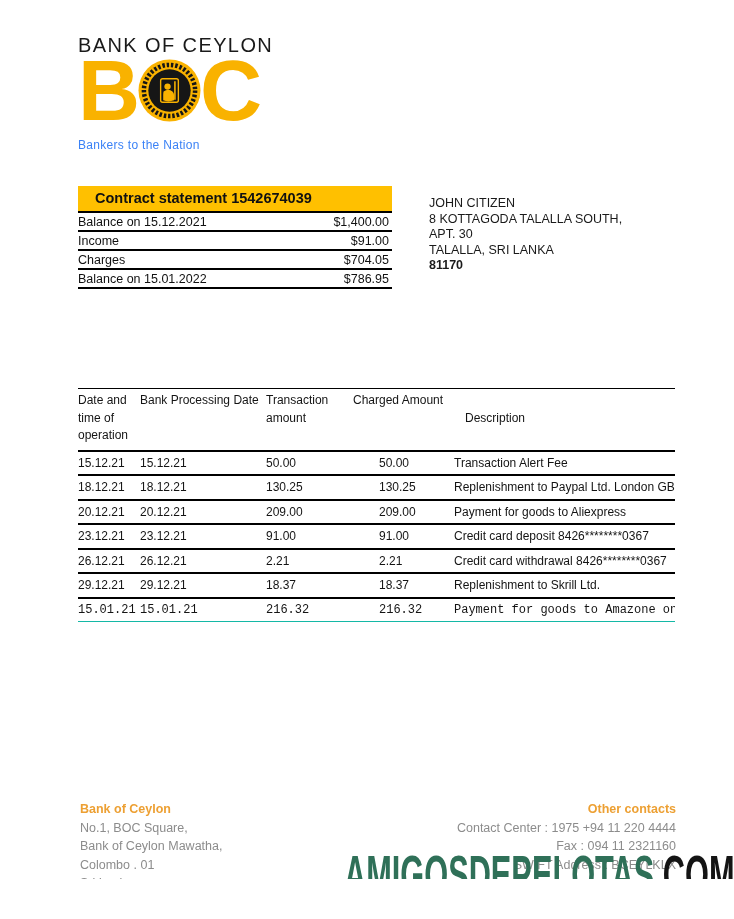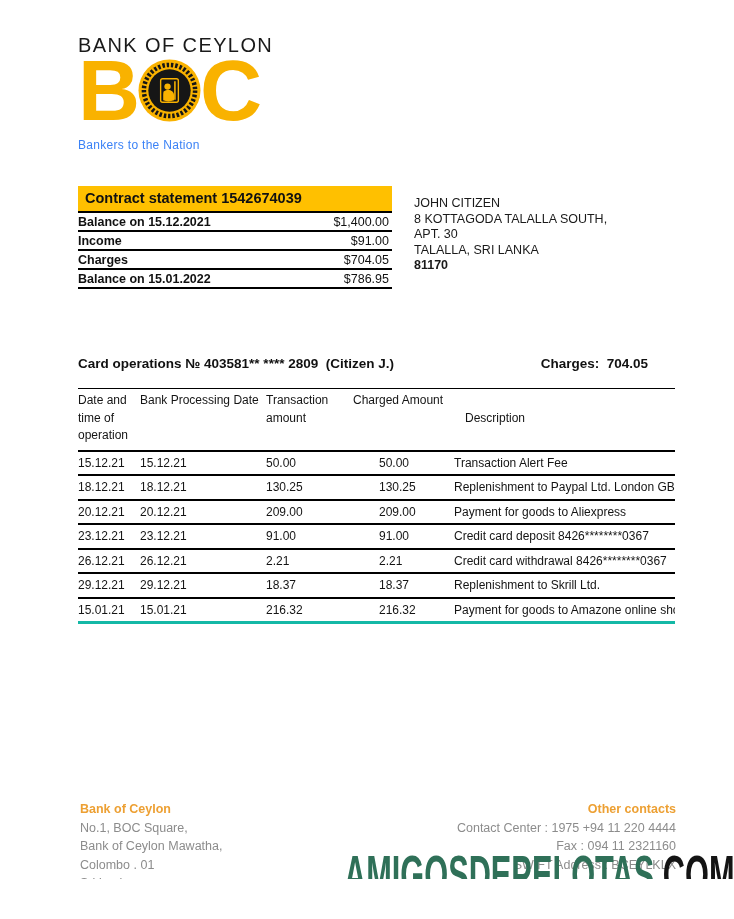--- a/index.html
+++ b/index.html
@@ -30,31 +30,31 @@
   .emblem .ring-text{fill:none;stroke:#161616;stroke-width:4.6;}
   .emblem .disc{fill:#161616;}
   .emblem .gold{fill:var(--brand-yellow);}
   .emblem .gold-line{stroke:var(--brand-yellow);fill:none;}
   .logo-tagline{font-size:12px;color:#3b82f6;margin-top:16px;letter-spacing:0.3px;}
 
   
   .contract{position:absolute;left:78px;top:186px;width:314px;border-bottom:2px solid #000;}
   .contract-title{
     background:var(--title-bar-yellow);height:25px;line-height:25px;
-    font-weight:bold;font-size:14.5px;padding-left:7px;
+    font-weight:bold;font-size:14.5px;padding-left:17px;
   }
   .contract-row{
     display:flex;justify-content:space-between;align-items:center;
     height:17px;border-top:2px solid #000;font-size:12.5px;
   }
-  .contract-row .c-label{font-weight:bold;}
+  .contract-row .c-label{font-weight:normal;}
   .contract-row .c-value{padding-right:3px;}
 
   
-  .recipient{position:absolute;left:414px;top:196px;font-size:12.5px;line-height:15.5px;color:#1a1a1a;}
+  .recipient{position:absolute;left:429px;top:196px;font-size:12.5px;line-height:15.5px;color:#1a1a1a;}
   .recipient .postal{font-weight:bold;}
 
   
   .cardops{
     position:absolute;left:78px;top:356px;width:597px;
     display:flex;justify-content:space-between;
     font-weight:bold;font-size:13.5px;
   }
   .cardops span{white-space:pre;}
   .cardops .charges{margin-right:27px;}
@@ -66,21 +66,21 @@
   table.tx th{
     font-weight:normal;text-align:left;vertical-align:top;
     padding:3px 0 5px 0;line-height:17.5px;
     border-top:1px solid #000;border-bottom:2.5px solid #000;
   }
   table.tx th.h-desc{vertical-align:middle;padding-left:19px;}
   table.tx td{
     height:22.5px;border-bottom:2px solid #000;vertical-align:middle;padding:0;
     white-space:nowrap;overflow:hidden;margin-top:37px;
   }
-  table.tx tr:last-child td{border-bottom:3px solid #14b8a6;}
+  table.tx tr:last-child td{border-bottom:1px solid #14b8a6;font-family:Liberation Mono, monospace;}
   table.tx td.c-charged{padding-left:26px;}
   table.tx td.c-desc{padding-left:8px;}
 
   
   .footer-block{position:absolute;top:800px;font-size:12.5px;line-height:18.5px;color:var(--footer-gray);}
   .footer-left{left:80px;}
   .footer-right{right:58px;text-align:right;}
   .footer-title{color:var(--footer-gold);font-weight:bold;}
 
   
@@ -136,24 +136,20 @@
   </div>
 
   <div class="recipient">
     <div>JOHN CITIZEN</div>
     <div>8 KOTTAGODA TALALLA SOUTH,</div>
     <div>APT. 30</div>
     <div>TALALLA, SRI LANKA</div>
     <div class="postal">81170</div>
   </div>
 
-  <div class="cardops">
-    <span>Card operations № 403581** **** 2809  (Citizen J.)</span>
-    <span class="charges">Charges:  704.05</span>
-  </div>
 
   <table class="tx">
     <colgroup>
       <col style="width:62px">
         <col style="width:126px">
         <col style="width:87px">
         <col style="width:93px">
         <col style="width:229px">
     </colgroup>
     <thead>

